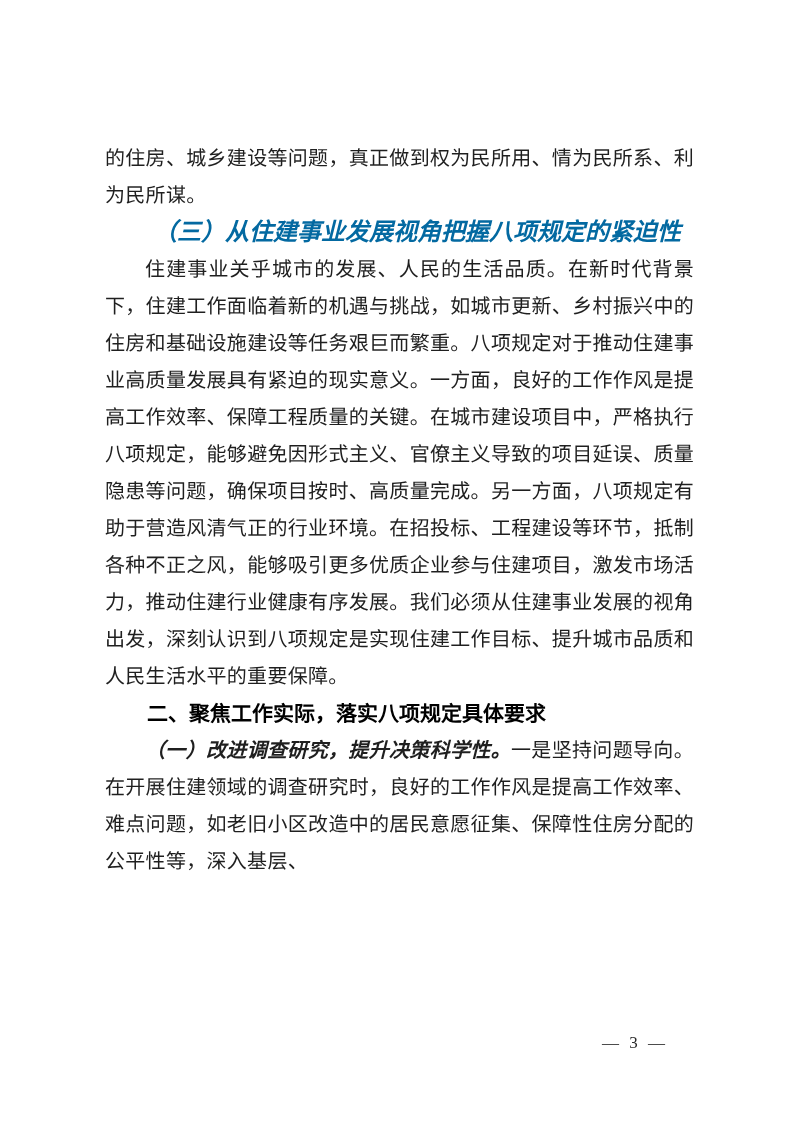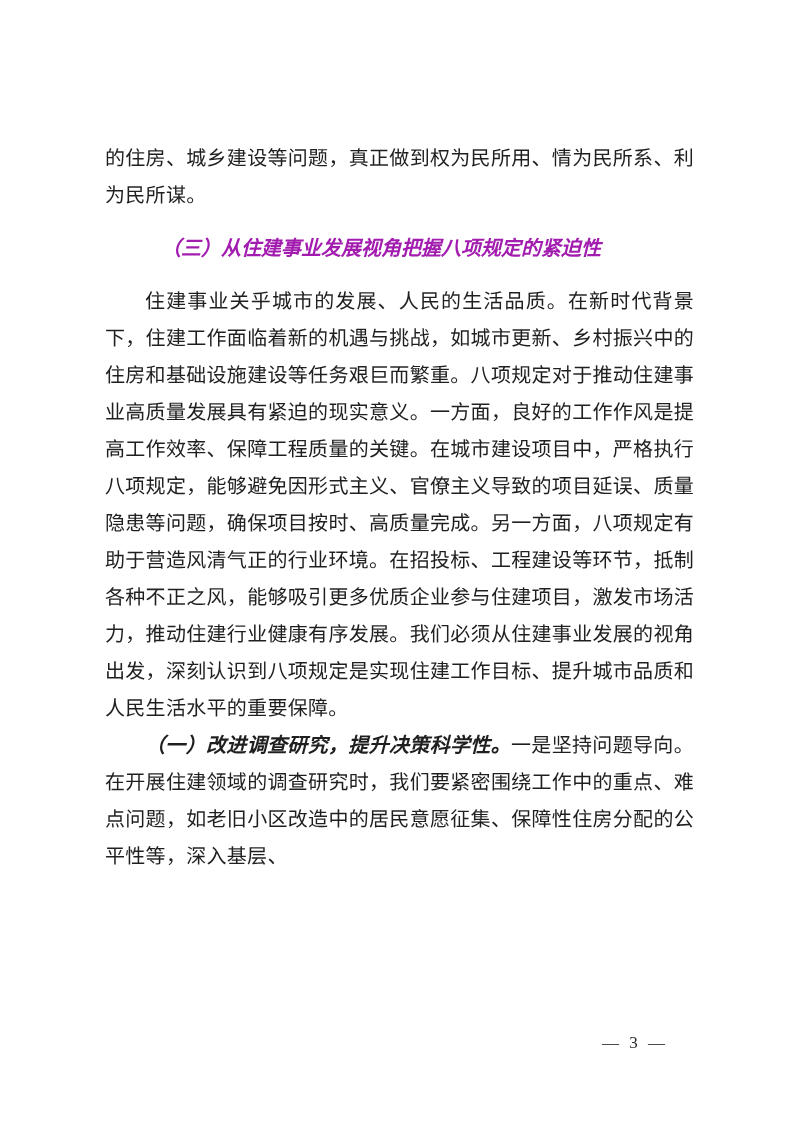--- a/index.html
+++ b/index.html
@@ -28,27 +28,27 @@
     font-size: 20px;
     line-height: 37px;
     text-align: justify;
     text-indent: 2em;
     letter-spacing: 0.3px;
   }
   .no-indent {
     text-indent: 0;
   }
   .sub-heading {
-    margin: 16px;
-    font-size: 20px;
+    margin: 0;
+    font-size: 24px;
     line-height: 37px;
     font-weight: bold;
     font-style: italic; 
     text-indent: 2em;
-    color: #a21caf;
+    color: #0369a1;
   }
   .main-heading {
     margin: 0;
     font-size: 21px;
     line-height: 37px;
     font-weight: bold;
     text-indent: 2em;
     font-family: "Liberation Sans", "DejaVu Sans", sans-serif;
     color: #000000;
   }
@@ -69,16 +69,17 @@
   }
 </style>
 </head>
 <body>
 
 <div class="page">
   <div class="body-text">
     <p class="para no-indent">的住房、城乡建设等问题，真正做到权为民所用、情为民所系、利为民所谋。</p>
     <h3 class="sub-heading">（三）从住建事业发展视角把握八项规定的紧迫性</h3>
     <p class="para">住建事业关乎城市的发展、人民的生活品质。在新时代背景下，住建工作面临着新的机遇与挑战，如城市更新、乡村振兴中的住房和基础设施建设等任务艰巨而繁重。八项规定对于推动住建事业高质量发展具有紧迫的现实意义。一方面，良好的工作作风是提高工作效率、保障工程质量的关键。在城市建设项目中，严格执行八项规定，能够避免因形式主义、官僚主义导致的项目延误、质量隐患等问题，确保项目按时、高质量完成。另一方面，八项规定有助于营造风清气正的行业环境。在招投标、工程建设等环节，抵制各种不正之风，能够吸引更多优质企业参与住建项目，激发市场活力，推动住建行业健康有序发展。我们必须从住建事业发展的视角出发，深刻认识到八项规定是实现住建工作目标、提升城市品质和人民生活水平的重要保障。</p>
-    <p class="para"><span class="lead">（一）改进调查研究，提升决策科学性。</span><span>一是坚持问题导向。在开展住建领域的调查研究时，我们要紧密围绕工作中的重点、难点问题，如老旧小区改造中的居民意愿征集、保障性住房分配的公平性等，深入基层、</span></p>
+    <h2 class="main-heading">二、聚焦工作实际，落实八项规定具体要求</h2>
+    <p class="para"><span class="lead">（一）改进调查研究，提升决策科学性。</span><span>一是坚持问题导向。在开展住建领域的调查研究时，良好的工作作风是提高工作效率、难点问题，如老旧小区改造中的居民意愿征集、保障性住房分配的公平性等，深入基层、</span></p>
   </div>
   <div class="page-number">— 3 —</div>
 </div>
 
 </body></html>

